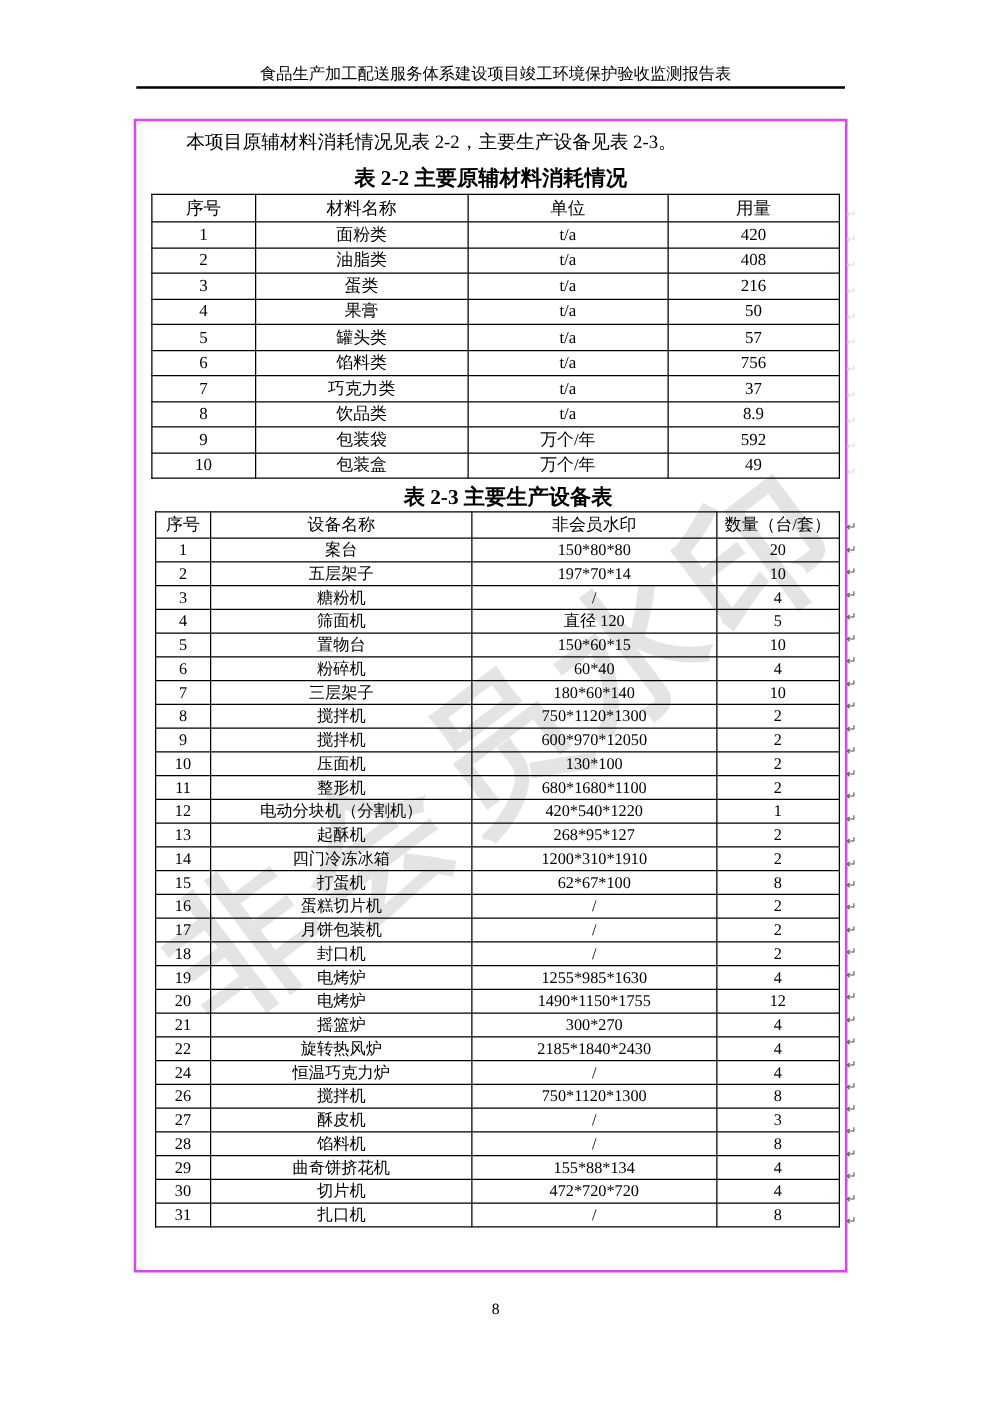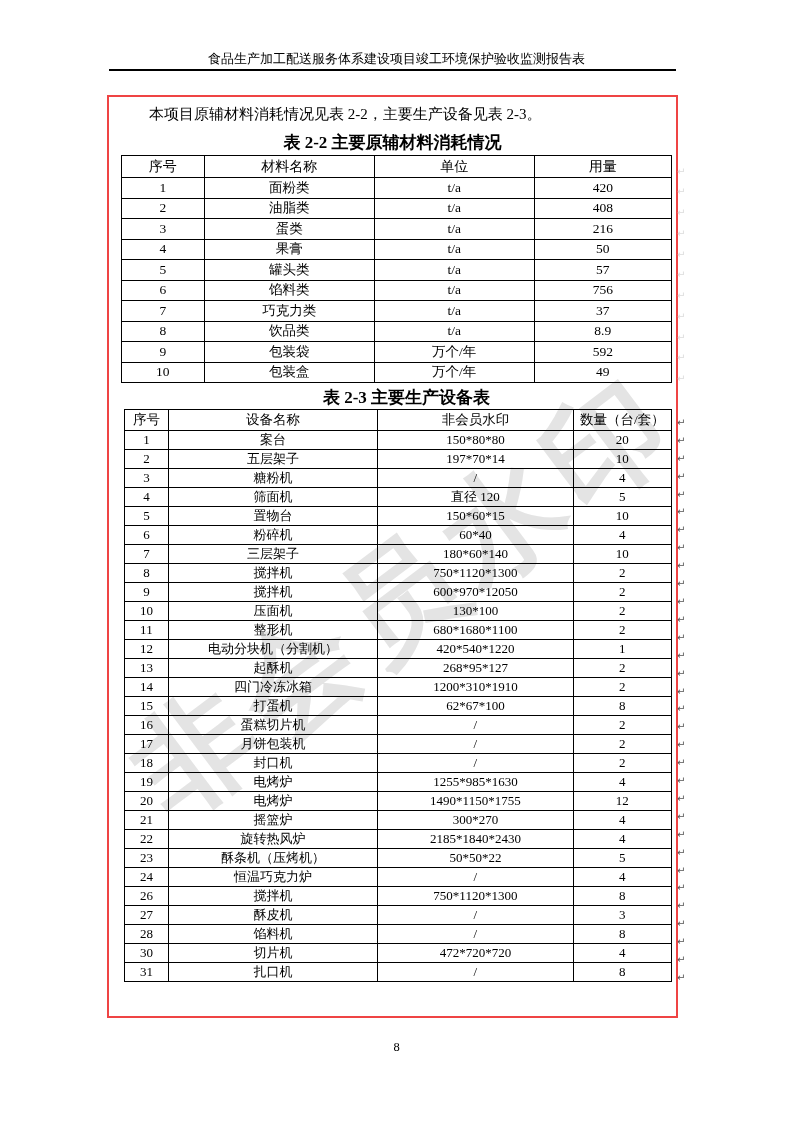--- a/index.html
+++ b/index.html
@@ -12,21 +12,21 @@
     transform:translate(-50%,-50%) rotate(-37deg);
     font-size:118px;font-weight:bold;letter-spacing:10px;white-space:nowrap;
     color:#e4e4e4;user-select:none;}
 
   .doc-header{position:absolute;top:50px;left:0;width:100%;text-align:center;
     font-size:13px;z-index:1;}
   .header-rule{position:absolute;top:69px;left:109px;width:567px;height:0;
     border-top:2px solid #000;z-index:1;}
 
   .outer-box{position:absolute;left:107px;top:95px;width:571px;height:923px;
-    border:2px solid #ef4444;z-index:1;background:transparent;box-sizing:border-box;}
+    border:2px solid #d946ef;z-index:1;background:transparent;box-sizing:border-box;}
 
   .intro{margin:7px 8px 0 40px;font-size:15px;line-height:20px;}
 
   .tbl-caption{text-align:center;font-weight:bold;font-size:17px;line-height:19px;}
   .cap22{margin-top:9px;margin-bottom:3px;}
   .cap23{margin-top:5px;margin-bottom:2px;margin-left:28px;}
 
   table{border-collapse:collapse;table-layout:fixed;background:transparent;}
   th,td{border:1.5px solid #000;text-align:center;vertical-align:middle;
     padding:0;overflow:hidden;white-space:nowrap;}
@@ -310,26 +310,20 @@
               <td>300*270</td>
               <td>4</td>
             </tr>
             <tr>
               <td>22</td>
               <td>旋转热风炉</td>
               <td>2185*1840*2430</td>
               <td>4</td>
             </tr>
             <tr>
-              <td>23</td>
-              <td>酥条机（压烤机）</td>
-              <td>50*50*22</td>
-              <td>5</td>
-            </tr>
-            <tr>
               <td>24</td>
               <td>恒温巧克力炉</td>
               <td>/</td>
               <td>4</td>
             </tr>
             <tr>
               <td>26</td>
               <td>搅拌机</td>
               <td>750*1120*1300</td>
               <td>8</td>
@@ -340,20 +334,26 @@
               <td>/</td>
               <td>3</td>
             </tr>
             <tr>
               <td>28</td>
               <td>馅料机</td>
               <td>/</td>
               <td>8</td>
             </tr>
             <tr>
+              <td>29</td>
+              <td>曲奇饼挤花机</td>
+              <td>155*88*134</td>
+              <td>4</td>
+            </tr>
+            <tr>
               <td>30</td>
               <td>切片机</td>
               <td>472*720*720</td>
               <td>4</td>
             </tr>
             <tr>
               <td>31</td>
               <td>扎口机</td>
               <td>/</td>
               <td>8</td>

